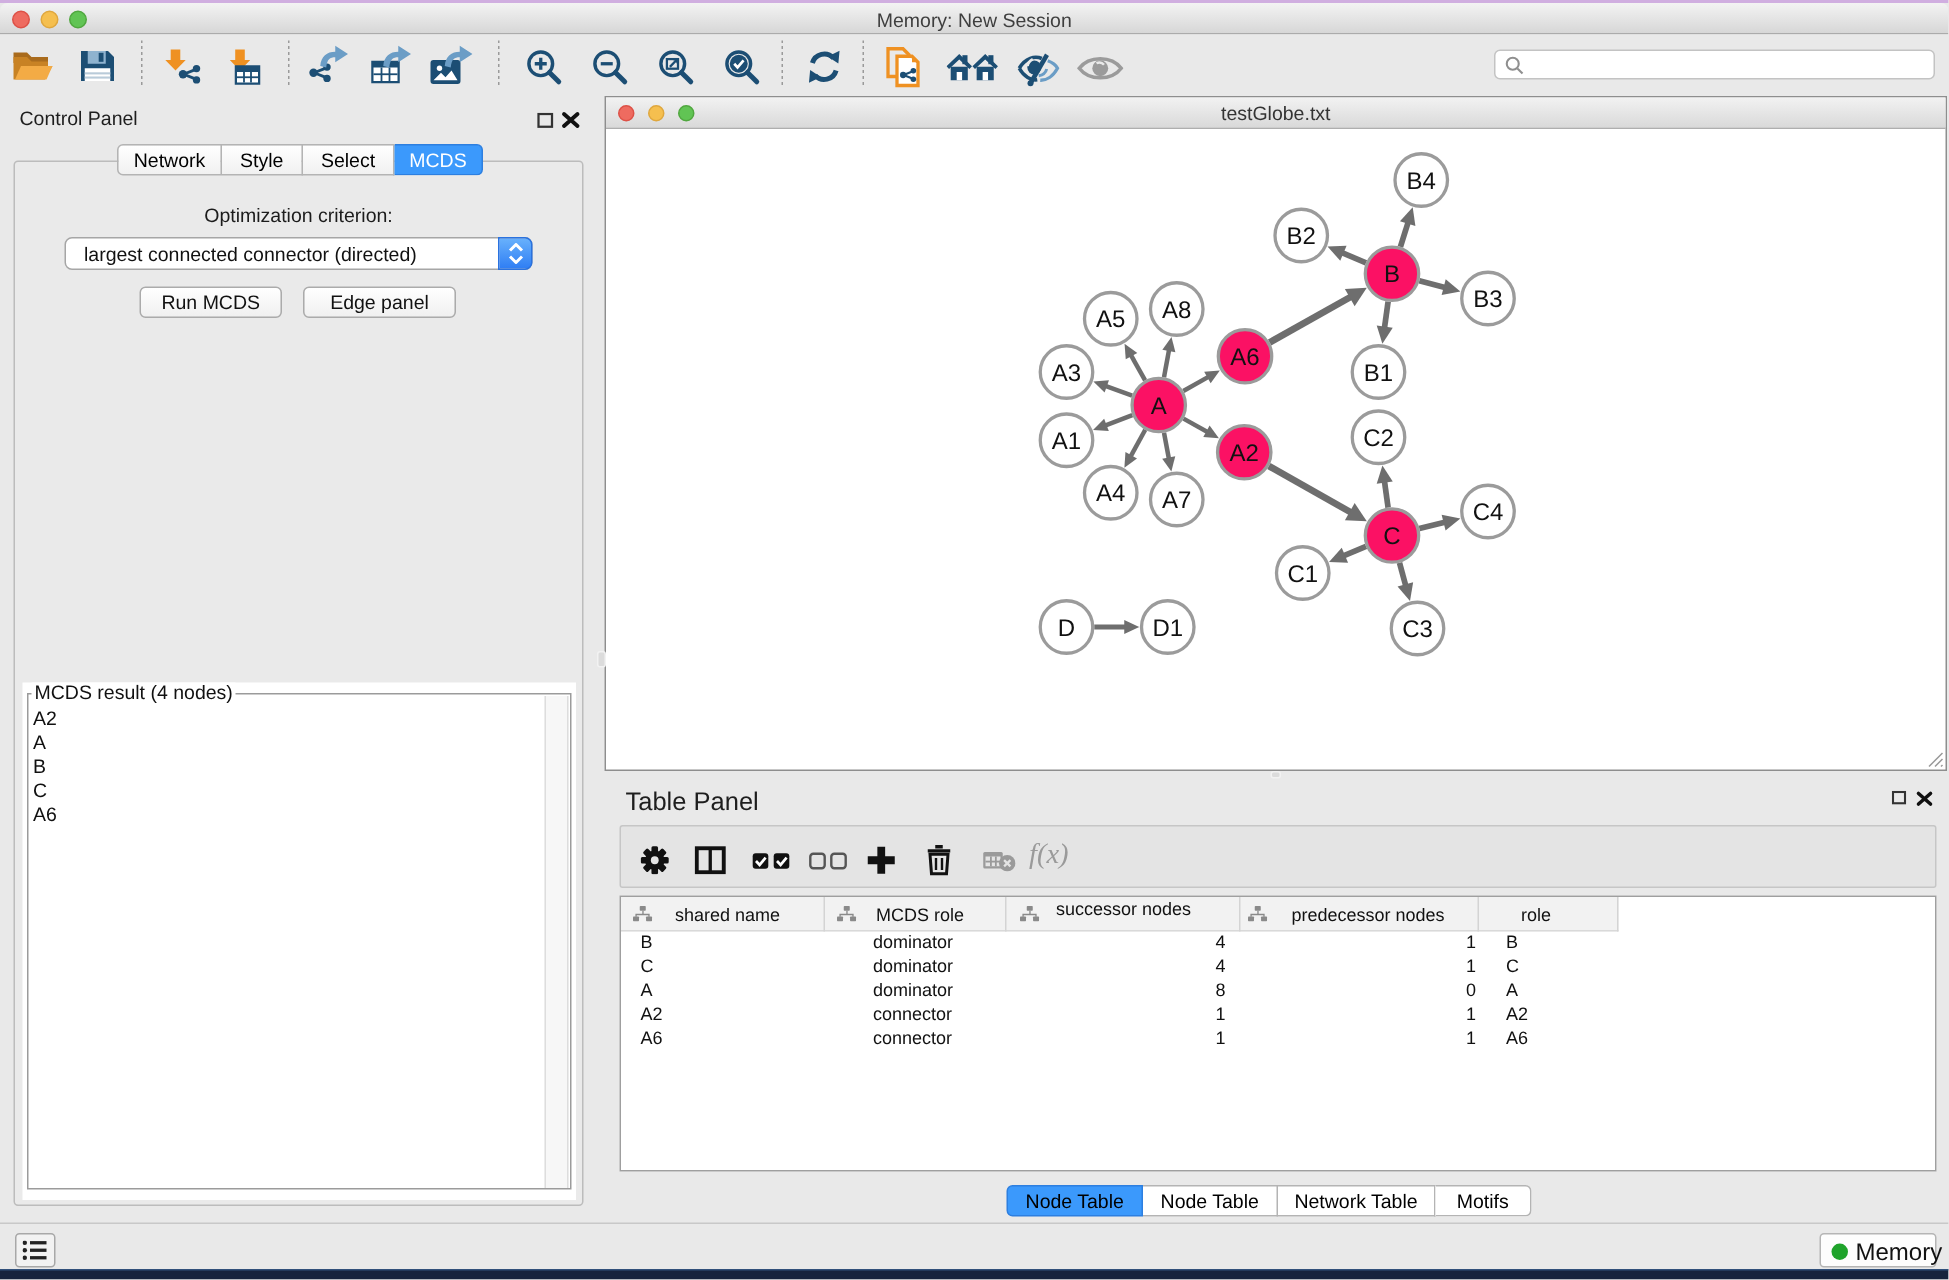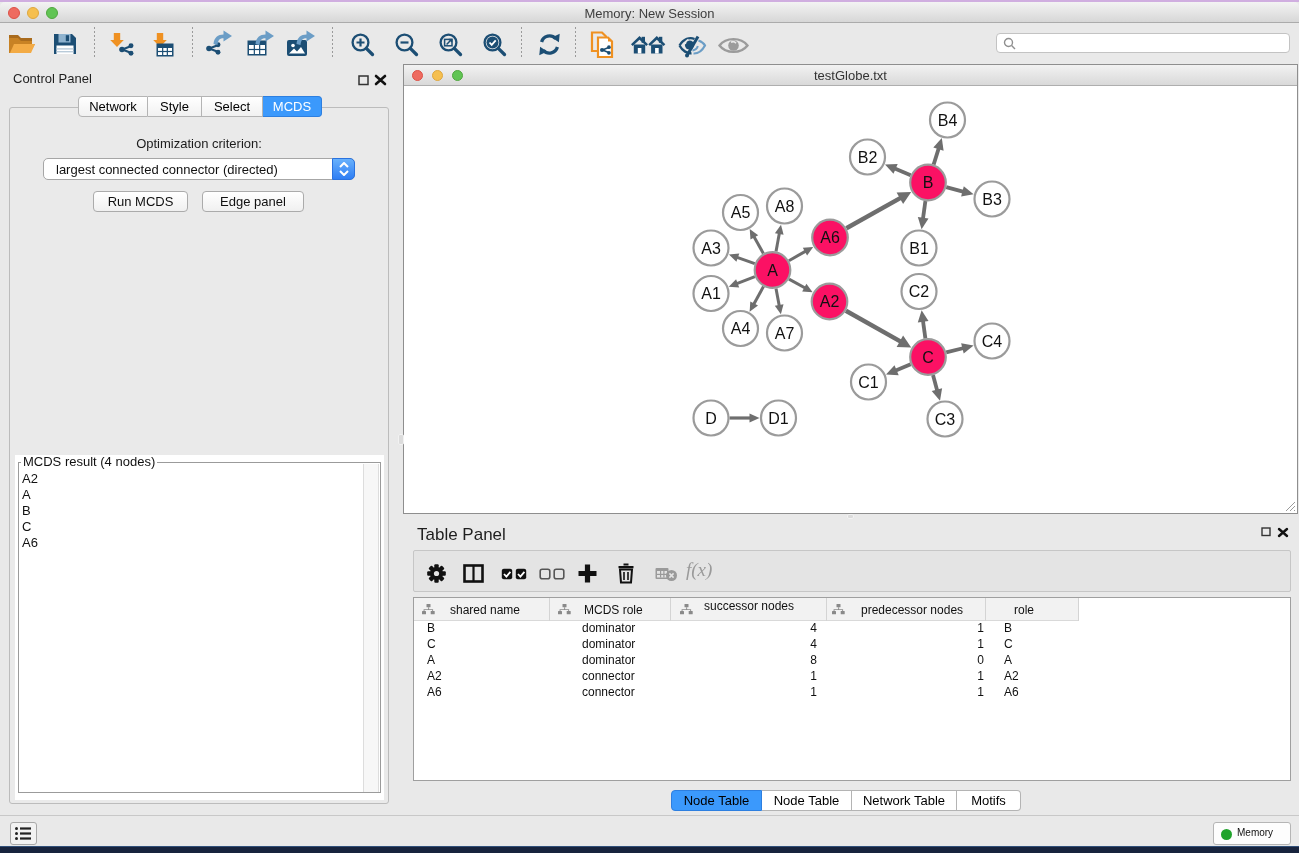--- a/index.html
+++ b/index.html
@@ -469,18 +469,18 @@
 <div class="abs" style="left:10px;top:822px;width:27px;height:23px;background:#f2f2f2;border:1px solid #a8a8a8;border-radius:3px">
   <svg width="17" height="13" style="position:absolute;left:4px;top:4px">
     <circle cx="1.5" cy="1.5" r="1.5" fill="#222"></circle>
       <rect x="5" y="0.4" width="11" height="2.2" fill="#222"></rect>
     <circle cx="1.5" cy="6.5" r="1.5" fill="#222"></circle>
       <rect x="5" y="5.4" width="11" height="2.2" fill="#222"></rect>
     <circle cx="1.5" cy="11.5" r="1.5" fill="#222"></circle>
       <rect x="5" y="10.4" width="11" height="2.2" fill="#222"></rect>
   </svg>
 </div>
-<div class="abs" style="left:1213px;top:822px;width:78px;height:23px;background:#fdfdfd;border:1px solid #b5b5b5;border-radius:3px;font-size:10px;color:#111">
+<div class="abs" style="left:1213px;top:822px;width:78px;height:23px;background:#fdfdfd;border:1px solid #b5b5b5;border-radius:3px;font-size:16px;color:#111">
   <span class="abs" style="left:7px;top:6px;width:11px;height:11px;border-radius:50%;background:#1fa32b"></span>
   <span class="abs" style="left:23px;top:4px">Memory</span>
 </div>
 
 <div class="abs" style="left:0;top:846px;width:1299px;height:7px;background:#17233d;border-top:1px solid #31507a"></div>
 
 </body></html>

